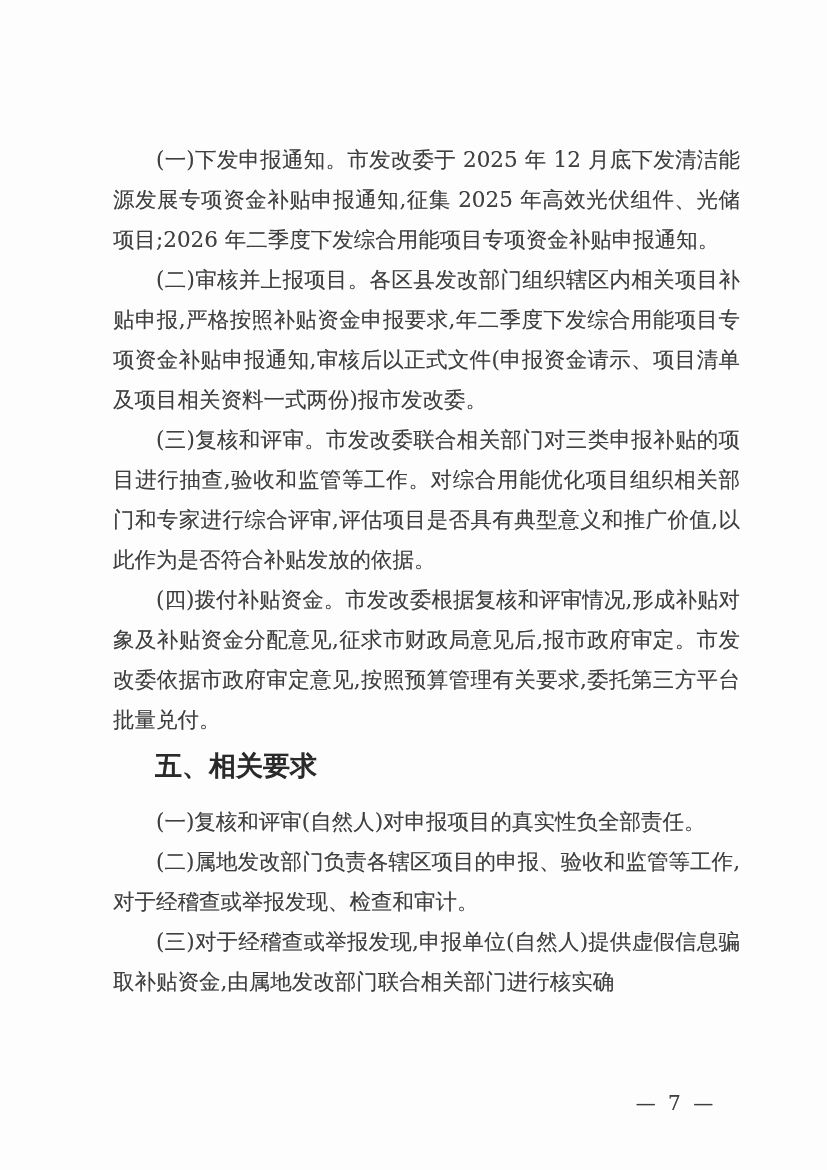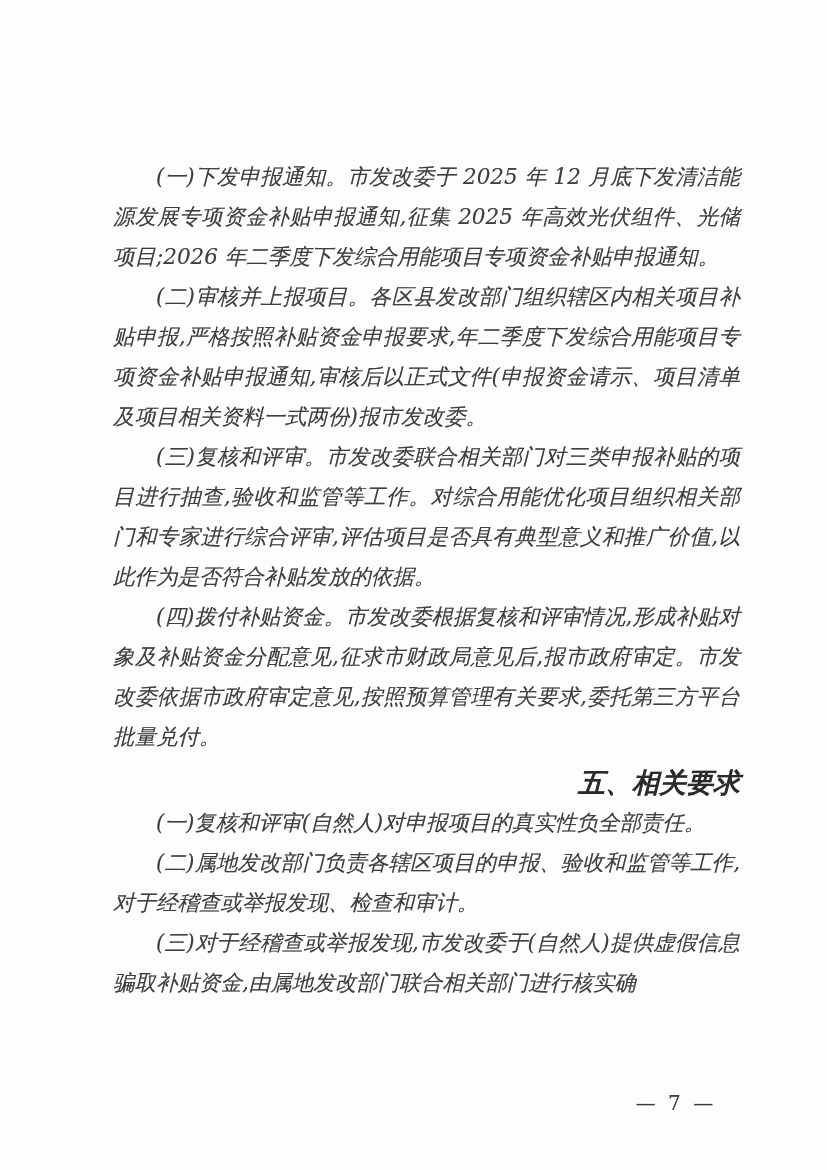--- a/index.html
+++ b/index.html
@@ -11,43 +11,41 @@
     position: relative;
     width: 827px;
     height: 1170px;
     background: #fdfdfd;
     overflow: hidden;
     font-family: "DejaVu Serif", "Liberation Serif", serif;
   }
   .content {
     position: absolute;
     left: 113px;
-    top: 157px;
+    top: 140px;
     width: 627px;
-    font-style: italic;
   }
   .para {
     margin: 0;
     font-size: 21.5px;
     line-height: 40px;
     color: #3f3f3f;
     text-align: justify;
     text-indent: 43px;
     text-shadow: 0 0 0.6px rgba(70,70,70,0.45);
   }
   .heading {
-    margin: 6px 0 0 0;
+    margin: 6px 0 16px 0;
     font-family: "DejaVu Sans", "Liberation Sans", sans-serif;
     font-weight: bold;
     font-size: 27px;
     line-height: 40px;
     color: #2a2a2a;
     text-indent: 42px;
     text-shadow: 0 0 0.5px rgba(40,40,40,0.4);
-    text-align: right;
   }
   .page-number {
     position: absolute;
     top: 1088px;
     left: 596px;
     width: 160px;
     text-align: center;
     font-size: 20px;
     line-height: 30px;
     color: #3f3f3f;
@@ -60,16 +58,16 @@
 
 <div class="page">
   <div class="content">
     <p class="para">(一)下发申报通知。市发改委于 2025 年 12 月底下发清洁能源发展专项资金补贴申报通知,征集 2025 年高效光伏组件、光储项目;2026 年二季度下发综合用能项目专项资金补贴申报通知。</p>
     <p class="para">(二)审核并上报项目。各区县发改部门组织辖区内相关项目补贴申报,严格按照补贴资金申报要求,年二季度下发综合用能项目专项资金补贴申报通知,审核后以正式文件(申报资金请示、项目清单及项目相关资料一式两份)报市发改委。</p>
     <p class="para">(三)复核和评审。市发改委联合相关部门对三类申报补贴的项目进行抽查,验收和监管等工作。对综合用能优化项目组织相关部门和专家进行综合评审,评估项目是否具有典型意义和推广价值,以此作为是否符合补贴发放的依据。</p>
     <p class="para">(四)拨付补贴资金。市发改委根据复核和评审情况,形成补贴对象及补贴资金分配意见,征求市财政局意见后,报市政府审定。市发改委依据市政府审定意见,按照预算管理有关要求,委托第三方平台批量兑付。</p>
     <h2 class="heading">五、相关要求</h2>
     <p class="para">(一)复核和评审(自然人)对申报项目的真实性负全部责任。</p>
     <p class="para">(二)属地发改部门负责各辖区项目的申报、验收和监管等工作,对于经稽查或举报发现、检查和审计。</p>
-    <p class="para">(三)对于经稽查或举报发现,市发改委于(自然人)提供虚假信息骗取补贴资金,由属地发改部门联合相关部门进行核实确</p>
+    <p class="para">(三)对于经稽查或举报发现,申报单位(自然人)提供虚假信息骗取补贴资金,由属地发改部门联合相关部门进行核实确</p>
   </div>
   <div class="page-number">— 7 —</div>
 </div>
 
 </body></html>

